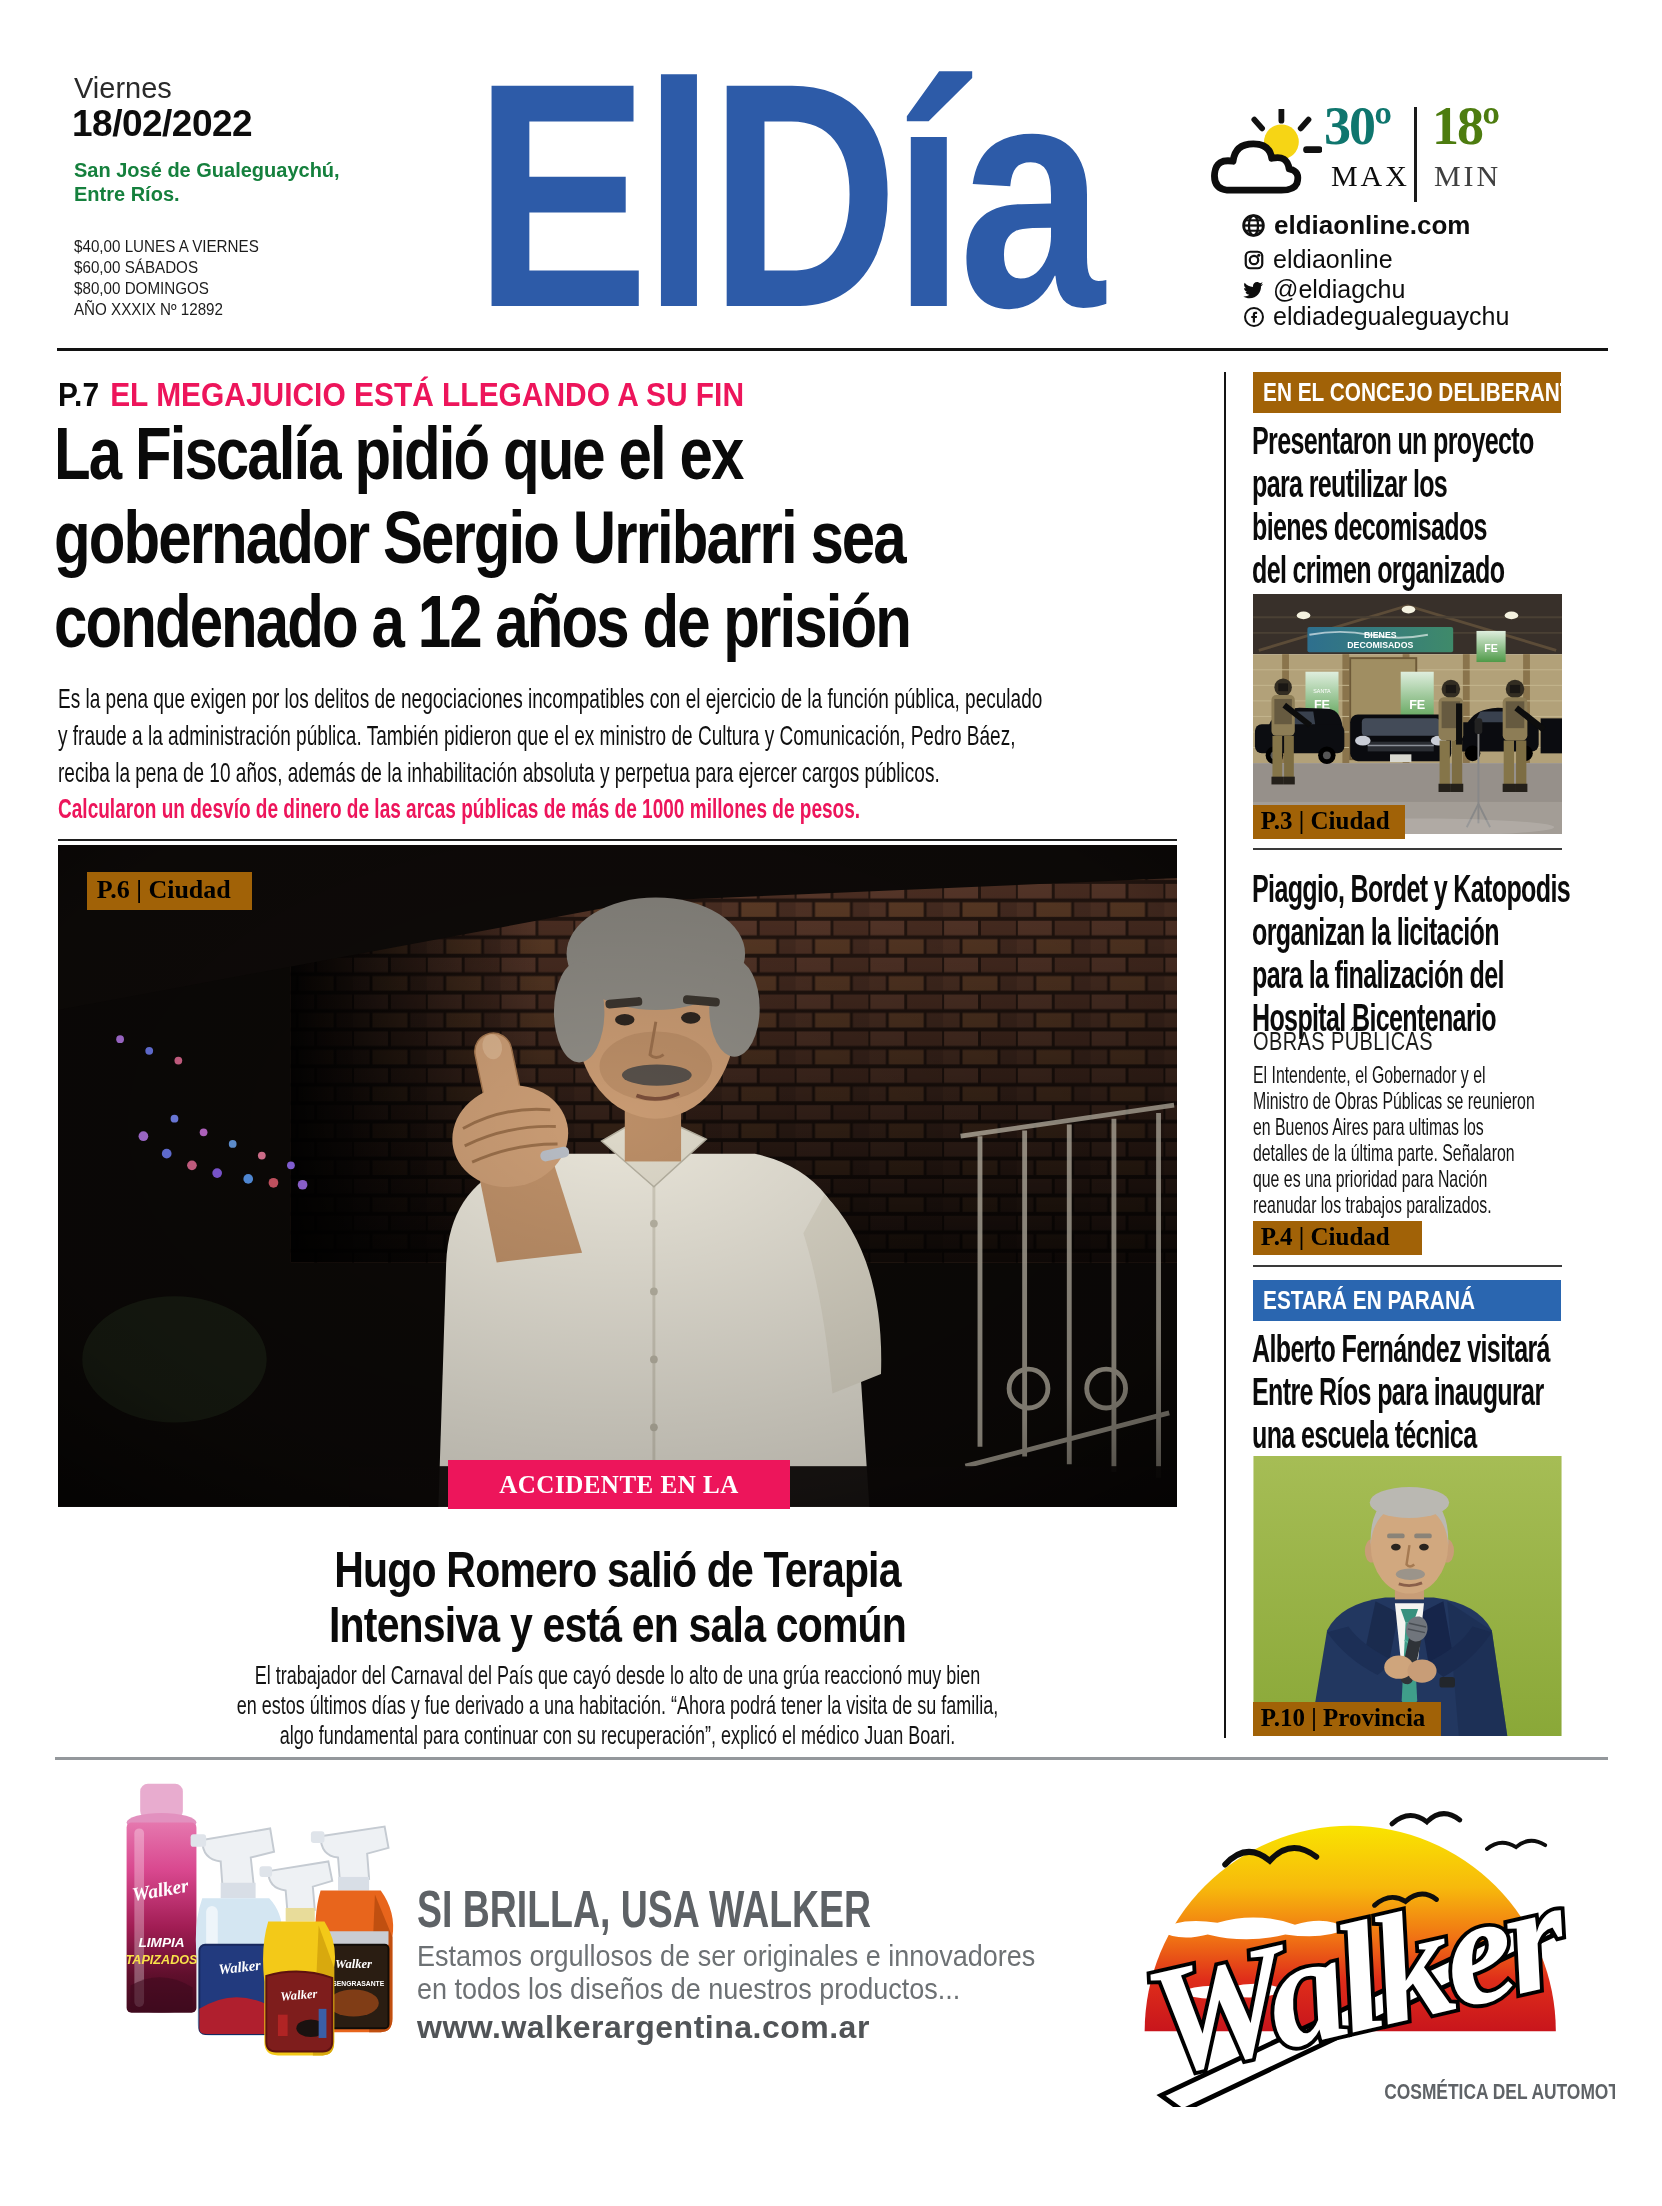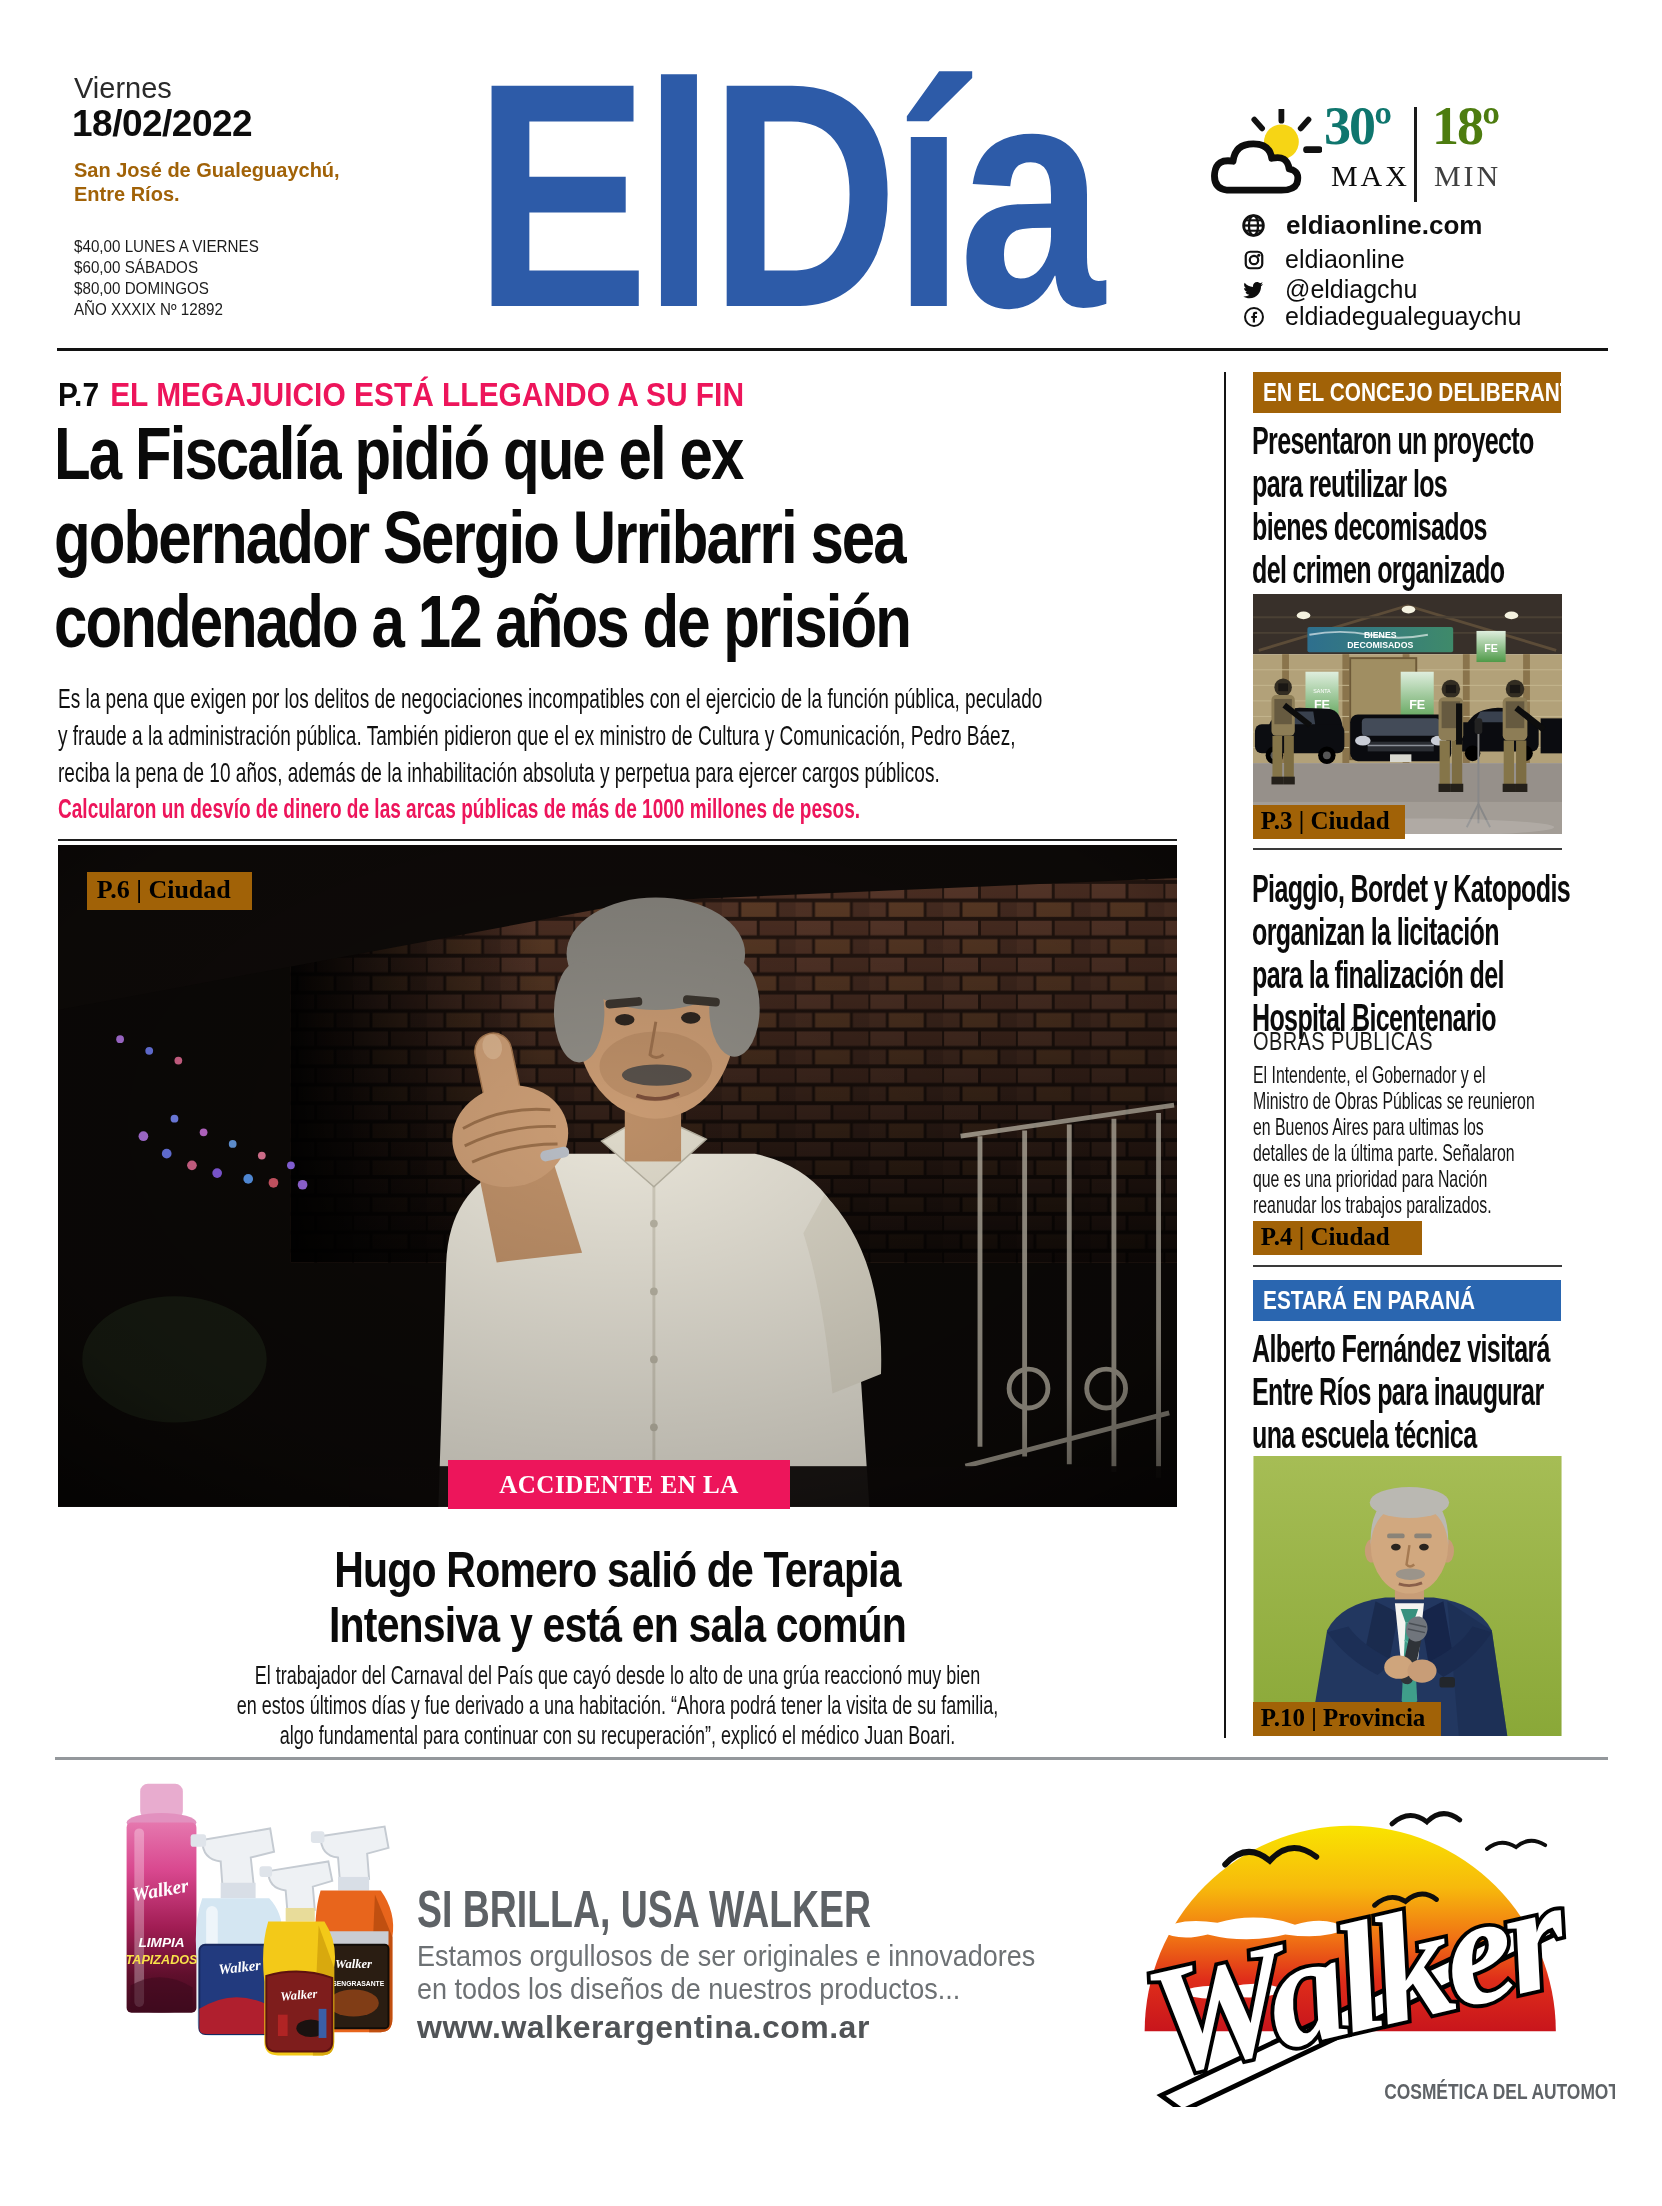--- a/index.html
+++ b/index.html
@@ -5,36 +5,36 @@
   html,body{margin:0;padding:0;}
   body{width:1662px;height:2207px;position:relative;background:#ffffff;
        font-family:"Liberation Sans",sans-serif;overflow:hidden;color:#111;}
   .abs{position:absolute;}
   .nw{white-space:nowrap;}
   .ln{white-space:nowrap;}
 
   
   #mast-day{left:74px;top:72px;font-size:29px;color:#2a2a2a;}
   #mast-date{left:72px;top:103px;font-size:37px;font-weight:bold;color:#0d0d0d;letter-spacing:-0.5px;}
-  #mast-loc{left:74px;top:158px;font-size:20px;font-weight:bold;line-height:24px;color:#a16207;}
+  #mast-loc{left:74px;top:158px;font-size:20px;font-weight:bold;line-height:24px;color:#15803d;}
   #mast-prices{left:74px;top:236px;font-size:16.5px;line-height:21px;color:#1c1c1c;
                transform:scaleX(.92);transform-origin:0 0;}
   #logo{left:474px;top:35px;font-size:320px;font-weight:bold;color:#2D5BA8;line-height:320px;
         letter-spacing:-7.8px;transform:scaleX(.82);transform-origin:0 0;}
   #weather-icon{left:1206px;top:109px;}
   #w-max-val{left:1324px;top:95px;font-family:"Liberation Serif",serif;font-weight:bold;
              font-size:54px;color:#0f766e;letter-spacing:-1.9px;}
   #w-max-label{left:1331px;top:159px;font-family:"Liberation Serif",serif;font-size:30px;
                letter-spacing:2.9px;color:#0d0d0d;}
   #w-div{left:1414px;top:107px;width:2.9px;height:95px;background:#1a1a1a;}
   #w-min-val{left:1432px;top:95px;font-family:"Liberation Serif",serif;font-weight:bold;
              font-size:54px;color:#4d7c0f;letter-spacing:-1.9px;}
   #w-min-label{left:1434px;top:159px;font-family:"Liberation Serif",serif;font-size:30px;
                letter-spacing:2.9px;color:#404040;}
-  .soc-row{display:flex;align-items:center;gap:20px;color:#0d0d0d;}
+  .soc-row{display:flex;align-items:center;gap:8px;color:#0d0d0d;}
   .soc-row svg{flex:0 0 auto;}
   #soc-web{left:1241px;top:210px;font-size:26px;font-weight:bold;}
   #soc-ig{left:1243px;top:245px;font-size:25px;}
   #soc-tw{left:1243px;top:275px;font-size:25px;}
   #soc-fb{left:1243px;top:302px;font-size:25px;}
 
   .hrule{background:#121212;}
   #rule-top{left:57px;top:348px;width:1551px;height:2.9px;}
   #rule-photo{left:58px;top:839px;width:1119px;height:1.9px;background:#1f1f1f;}
   #rule-bot{left:55px;top:1757px;width:1553px;height:2.9px;background:#94989c;}

